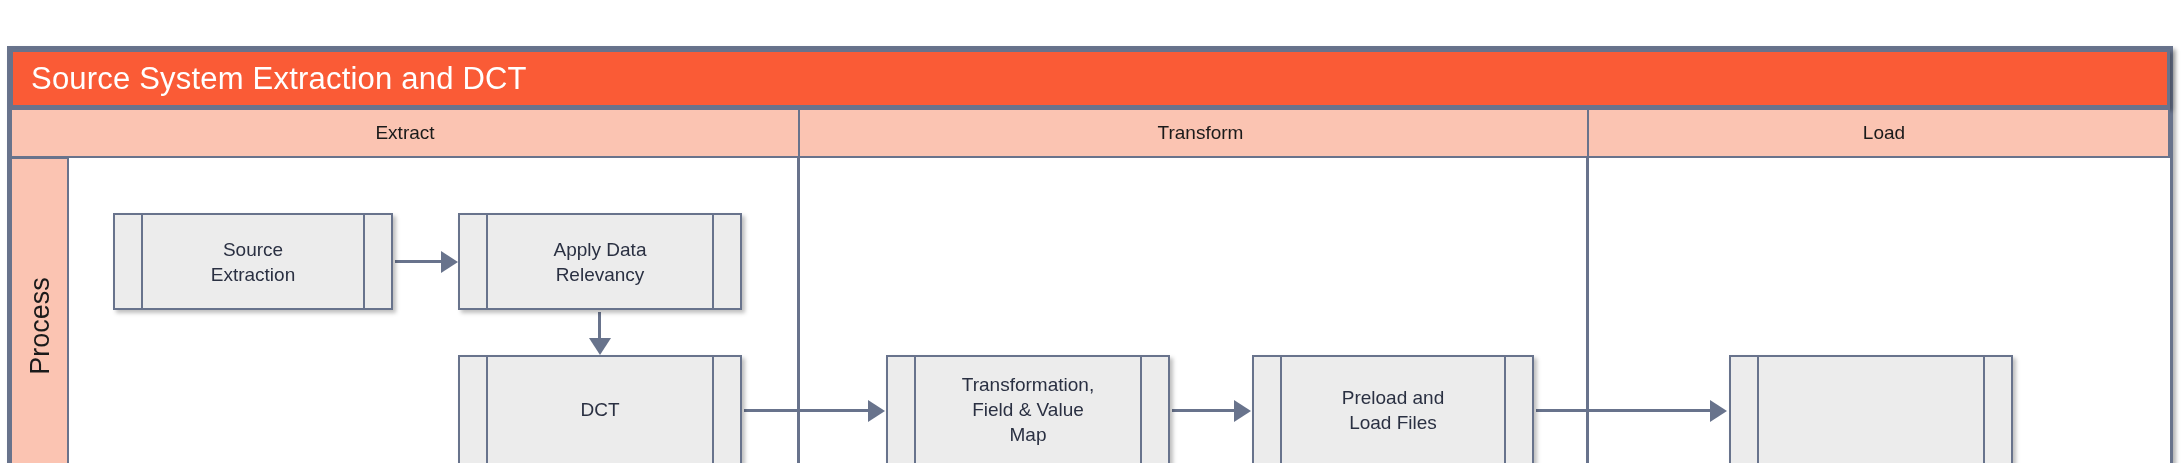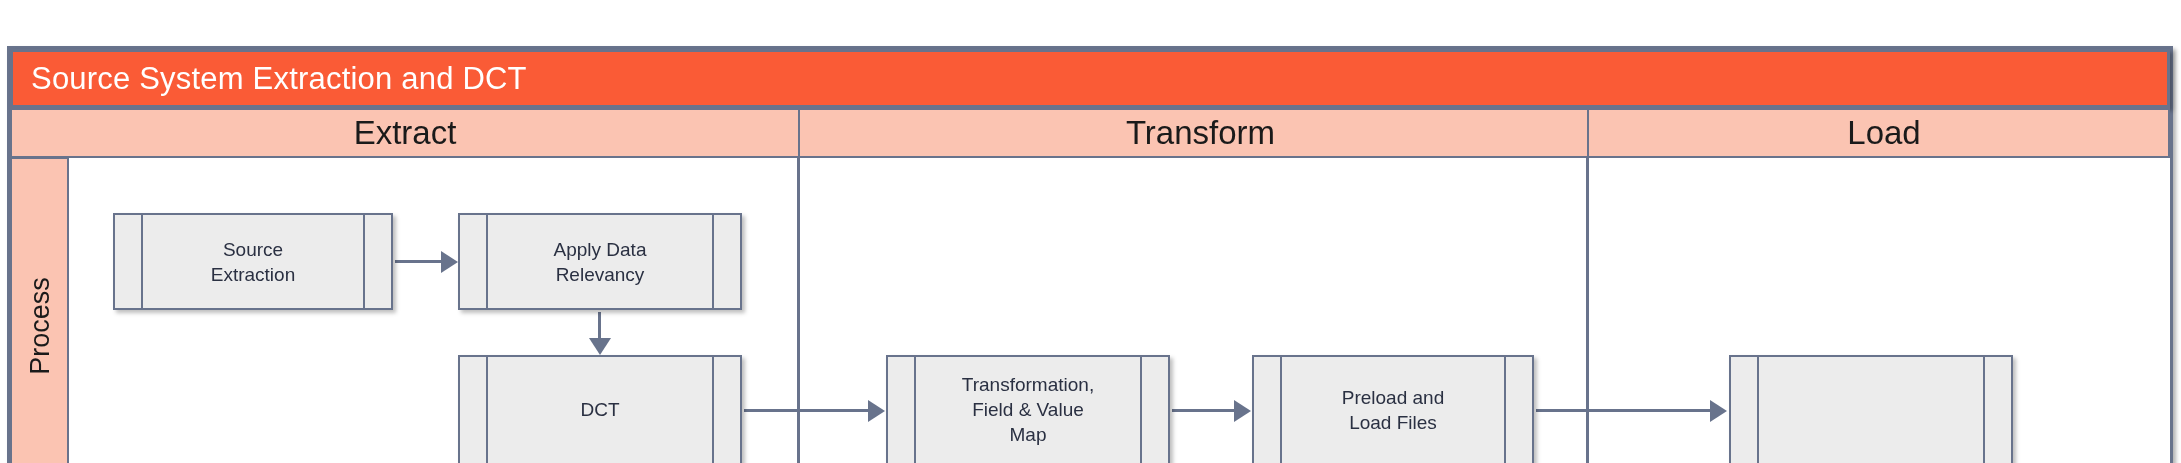--- a/index.html
+++ b/index.html
@@ -52,21 +52,21 @@
 
   
   .lane-head {
     top: 68px; height: 50px;
     background: #fbc4b2;
     border: 2px solid #68738c;
     display: flex;
     align-items: center;
     justify-content: center;
     color: #1a1a1a;
-    font-size: 33px;
+    font-size: 19px;
   }
   #lane-head-extract   { left: 10px;   width: 790px; }
   #lane-head-transform { left: 798px;  width: 805px; }
   #lane-head-load      { left: 1587px; width: 583px; padding-left: 11px; }
 
   
   #row-head-process {
     left: 10px; top: 117px;
     width: 59px; height: 338px;
     background: #fbc4b2;

